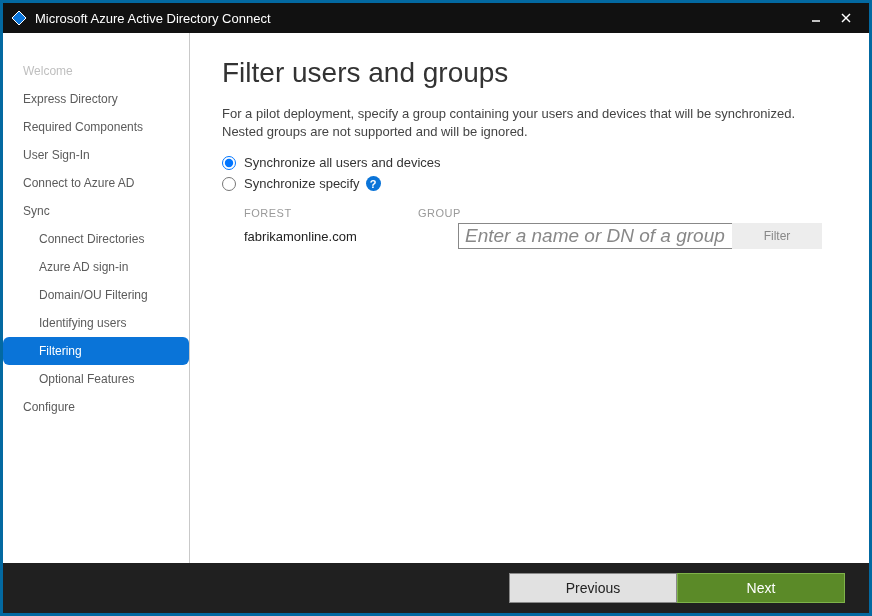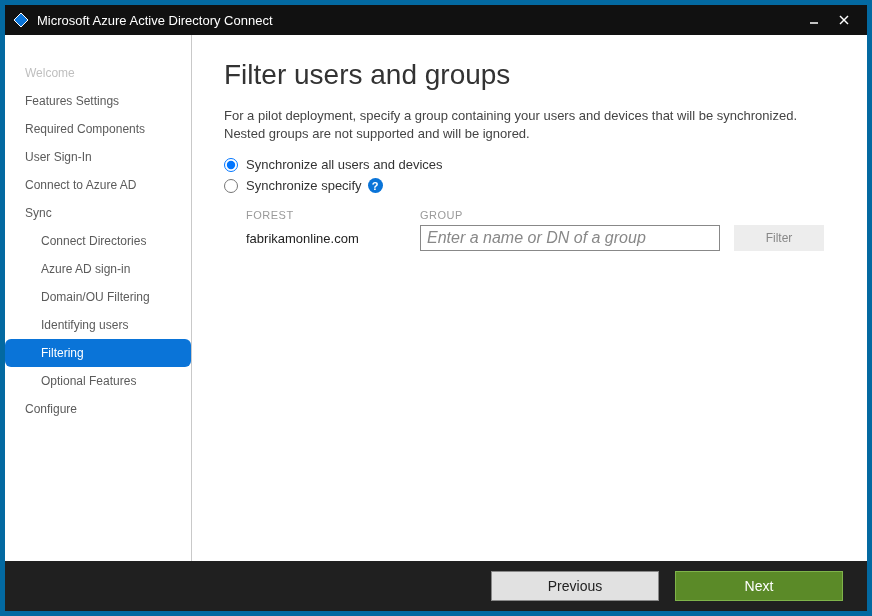--- a/index.html
+++ b/index.html
@@ -1,40 +1,40 @@
 <!DOCTYPE html>
 <html><head>
 <meta charset="utf-8">
 <style>
   * { box-sizing: border-box; margin: 0; padding: 0; font-family: "Segoe UI", Arial, sans-serif; }
   html, body { width: 872px; height: 616px; background: #fff; }
-  .window { width: 872px; height: 616px; border: 5px solid #0369a1; display: flex; flex-direction: column; background: #fff; }
+  .window { width: 872px; height: 616px; border: 3px solid #0369a1; display: flex; flex-direction: column; background: #fff; }
   .titlebar { height: 30px; background: #111; color: #fff; display: flex; align-items: center; padding: 0 8px; font-size: 13px; }
   .title-icon { width: 16px; height: 16px; margin-right: 8px; display: flex; align-items: center; justify-content: center; }
   .title-spacer { flex: 1; }
   .win-btn { width: 30px; height: 30px; display: flex; align-items: center; justify-content: center; color: #fff; font-size: 14px; cursor: pointer; }
   .body { flex: 1; display: flex; background: #fff; overflow: hidden; }
   .sidebar { width: 187px; border-right: 1px solid #c9c9c9; padding-top: 24px; font-size: 12px; color: #5b5b5b; }
   .nav-item { padding: 4px 12px 4px 20px; cursor: pointer; line-height: 20px; }
   .nav-sub { padding-left: 36px; }
   .nav-item.disabled { color: #bfbfbf; cursor: default; }
   .nav-item.selected { background: #0a74d8; color: #fff; border-radius: 6px; }
   .content { flex: 1; padding: 24px 32px 16px 32px; display: flex; flex-direction: column; color: #333; }
   .heading { font-size: 28px; font-weight: 300; color: #333; margin-bottom: 16px; }
   .description { font-size: 13px; color: #444; line-height: 18px; margin-bottom: 14px; max-width: 620px; }
   .radio-row { display: flex; align-items: center; font-size: 13px; margin-bottom: 6px; color: #333; }
   .radio-row input[type="radio"] { margin-right: 8px; width: 14px; height: 14px; }
   .help-icon { width: 15px; height: 15px; border-radius: 50%; background: #0a74d8; color: #fff; display: inline-flex; align-items: center; justify-content: center; font-size: 11px; font-weight: bold; margin-left: 6px; cursor: pointer; }
   .form-grid { display: grid; grid-template-columns: 160px 300px 90px; column-gap: 14px; margin-top: 10px; margin-left: 22px; font-size: 13px; align-items: center; }
   .col-label { font-size: 11px; color: #9a9a9a; letter-spacing: 0.5px; text-transform: uppercase; margin-bottom: 4px; }
   .forest-val { font-size: 13px; color: #222; }
-  .group-input { width: 100%; height: 26px; border: 1px solid #888; font-size: 16px; padding: 2px 6px; font-style: italic; color: #777; }
+  .group-input { width: 100%; height: 26px; border: 1px solid #888; font-size: 19px; padding: 2px 6px; font-style: italic; color: #777; margin-left: 40px; }
   .group-input::placeholder { color: #888; font-style: italic; }
   .resolve-btn { height: 26px; border: none; background: #ededed; color: #888; font-size: 12px; cursor: default; padding: 0 12px; }
-  .footer { height: 50px; background: #202020; display: flex; align-items: center; justify-content: flex-end; padding-right: 24px; gap: 16px; }
+  .footer { height: 50px; background: #202020; display: flex; align-items: center; justify-content: flex-end; padding-right: 24px; }
   .footer-btn { width: 168px; height: 30px; font-size: 14px; border: 1px solid #888; cursor: pointer; display: flex; align-items: center; justify-content: center; }
   .btn-prev { background: #e1e1e1; color: #222; }
   .btn-next { background: #5b8a28; color: #fff; border: 1px solid #7fb34a; }
 </style>
 </head>
 <body>
 
 <div class="window">
   <div class="titlebar">
     <span class="title-icon">
@@ -53,21 +53,21 @@
       <svg width="10" height="10" viewBox="0 0 10 10">
           <line x1="1" y1="1" x2="9" y2="9" stroke="#fff" stroke-width="1.5"></line>
           <line x1="9" y1="1" x2="1" y2="9" stroke="#fff" stroke-width="1.5"></line>
         </svg>
     </span>
   </div>
 
   <div class="body">
     <div class="sidebar">
       <div class="nav-item disabled"><span>Welcome</span></div>
-      <div class="nav-item"><span>Features Settings</span></div>
+      <div class="nav-item"><span>Express Directory</span></div>
       <div class="nav-item"><span>Required Components</span></div>
       <div class="nav-item"><span>User Sign-In</span></div>
       <div class="nav-item"><span>Connect to Azure AD</span></div>
       <div class="nav-item"><span>Sync</span></div>
       <div class="nav-item nav-sub"><span>Connect Directories</span></div>
       <div class="nav-item nav-sub"><span>Azure AD sign-in</span></div>
       <div class="nav-item nav-sub"><span>Domain/OU Filtering</span></div>
       <div class="nav-item nav-sub"><span>Identifying users</span></div>
       <div class="nav-item nav-sub selected"><span>Filtering</span></div>
       <div class="nav-item nav-sub"><span>Optional Features</span></div>

